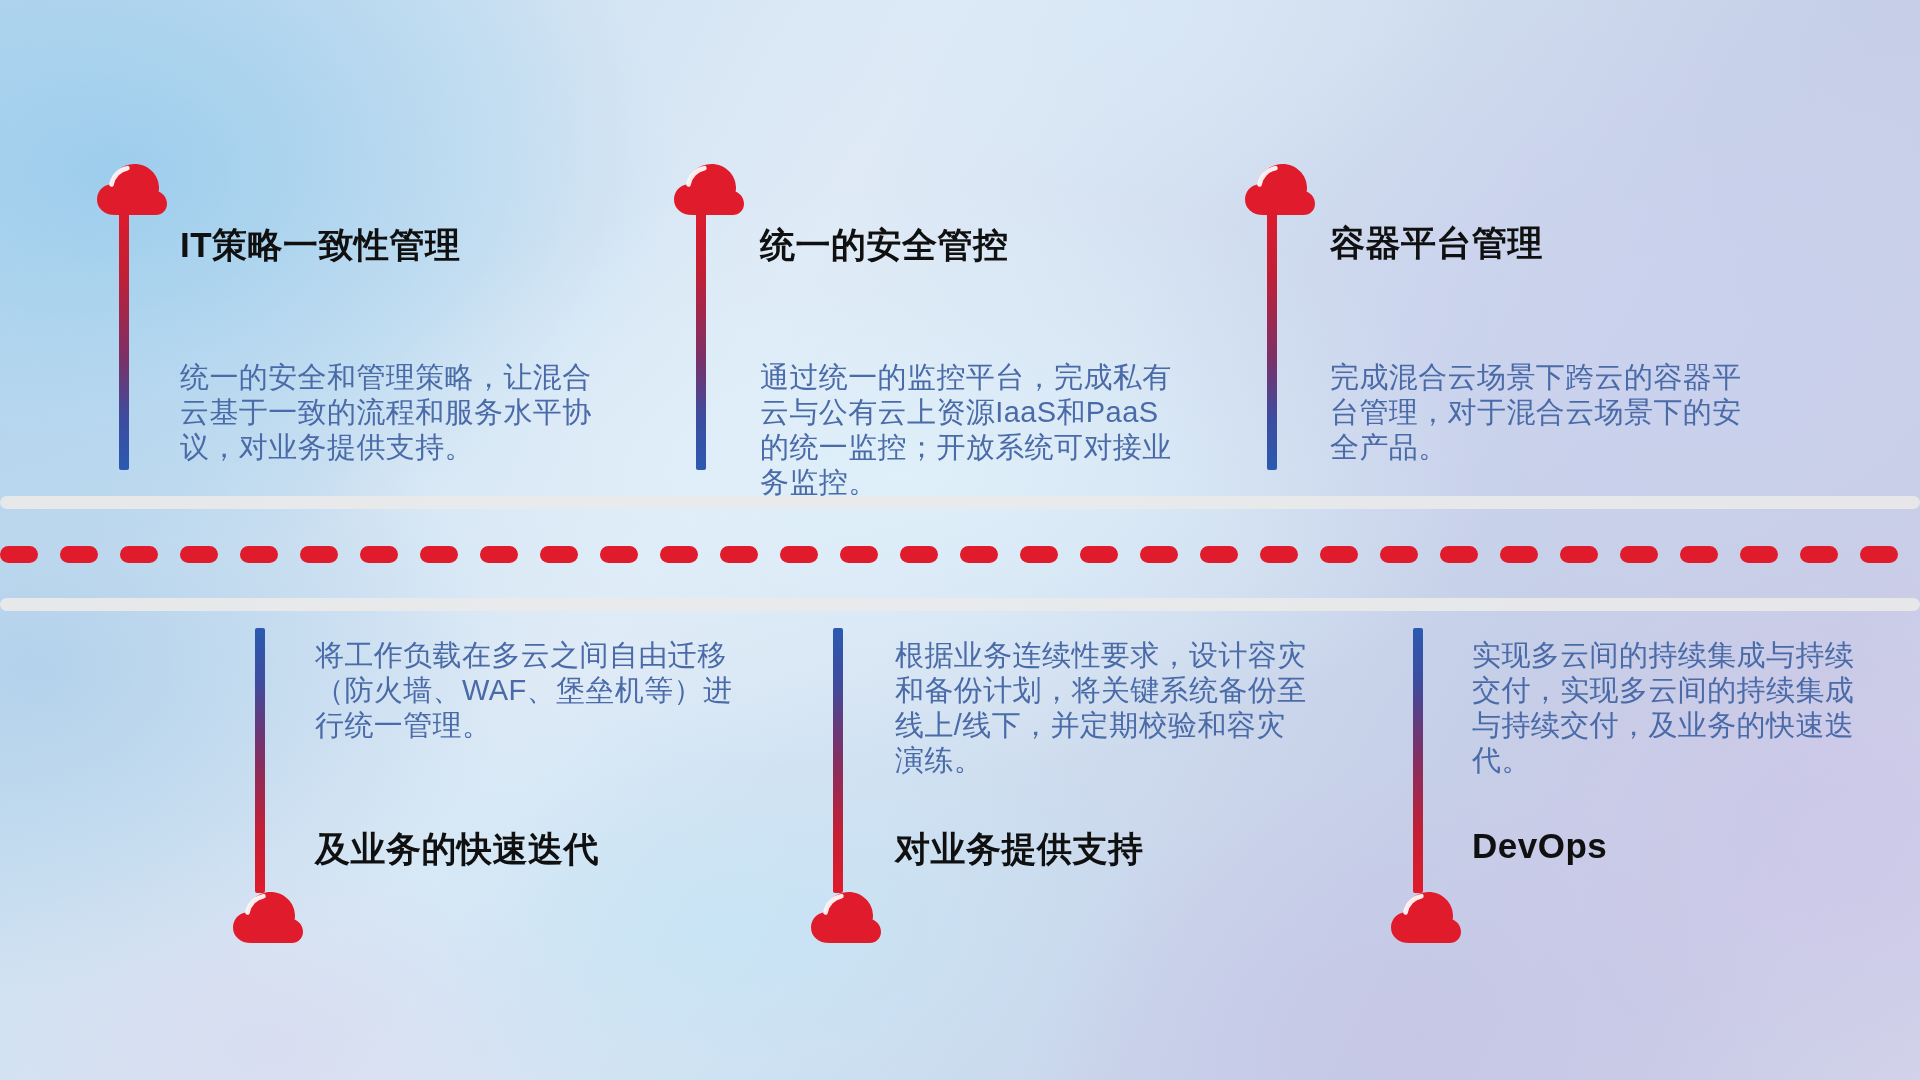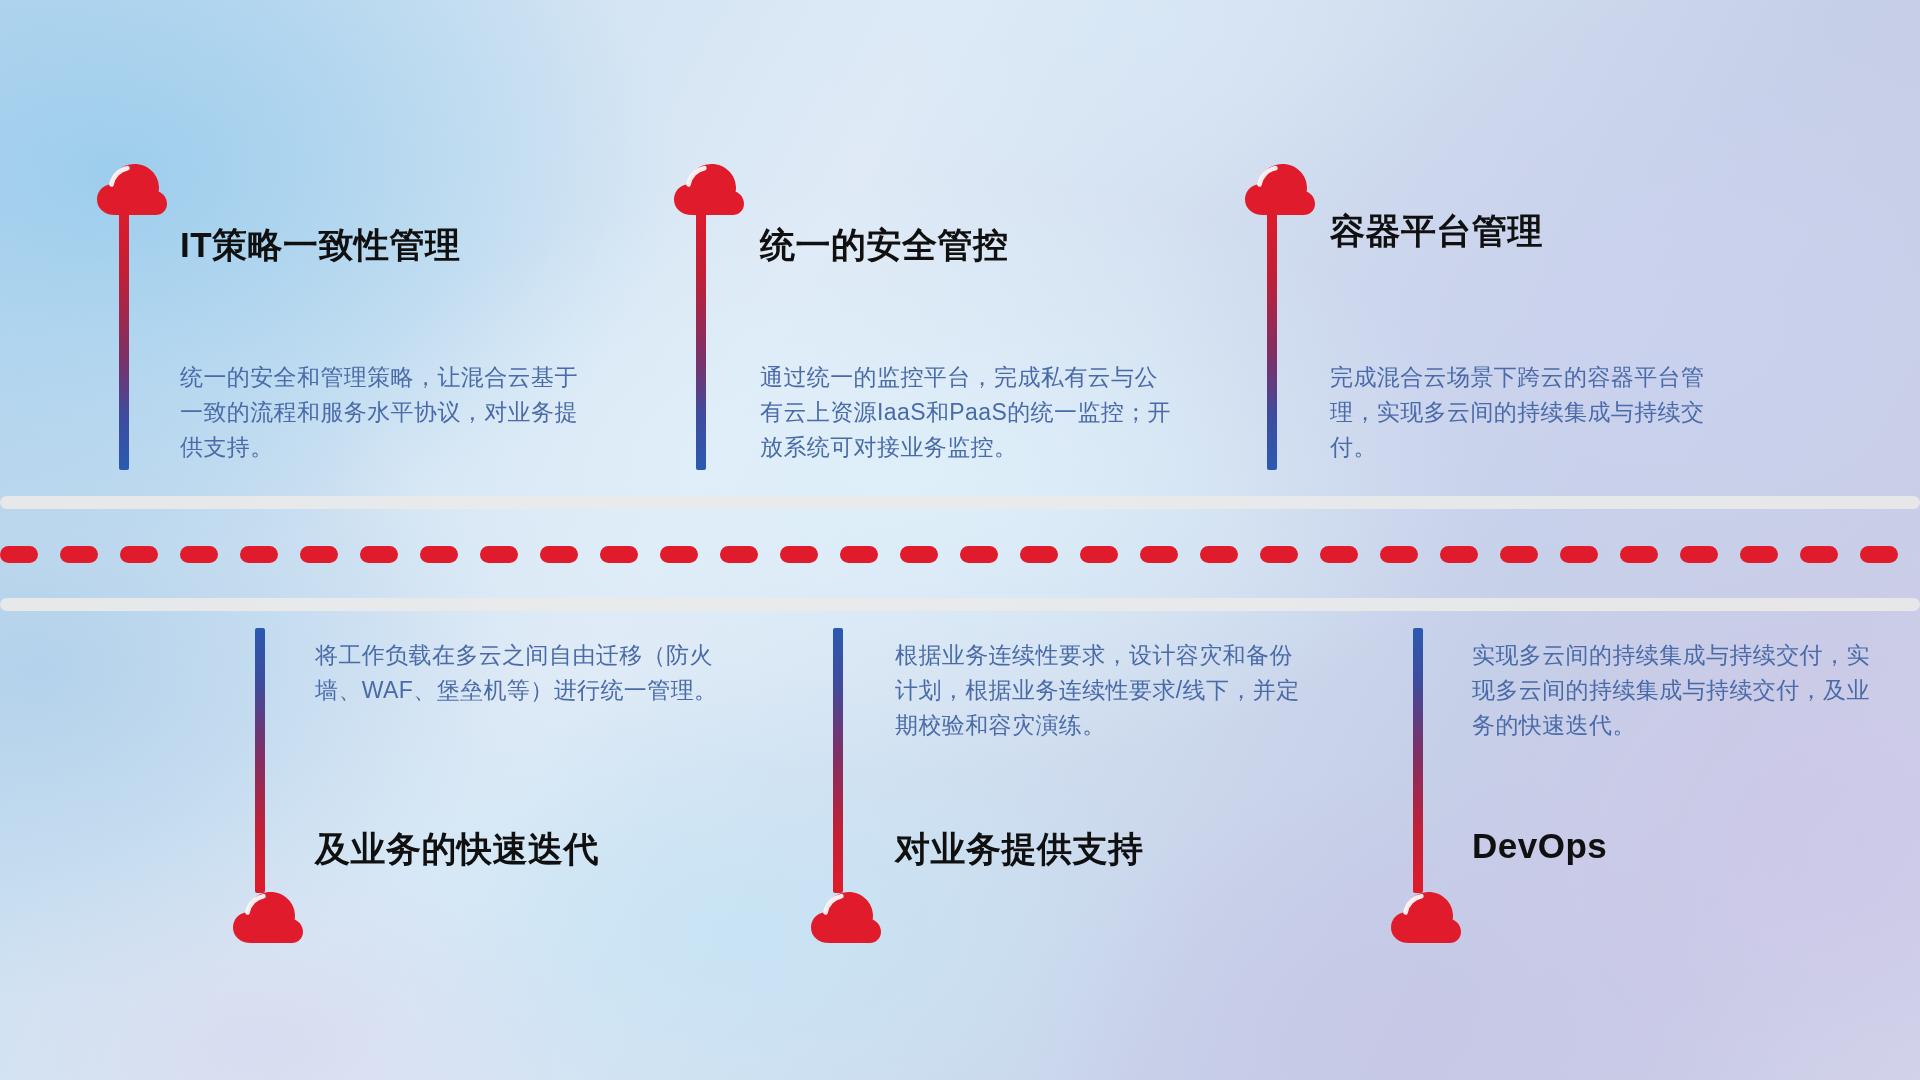--- a/index.html
+++ b/index.html
@@ -59,21 +59,21 @@
   .stem-down { background:linear-gradient(180deg,#e01b2b 0%,#c21f35 26%,#7b3168 58%,#3d4c9e 80%,#2b5ab0 100%); }
   .stem-up   { background:linear-gradient(180deg,#2b5ab0 0%,#3d4c9e 20%,#7b3168 46%,#c21f35 76%,#e01b2b 100%); }
 
   .cloud { position:absolute; width:74px; height:56px; }
 
   .heading {
     position:absolute; white-space:nowrap;
     font-size:35px; font-weight:700; color:#101010; letter-spacing:.5px;
   }
   .body {
-    position:absolute; font-size:23px; line-height:35px;
+    position:absolute; font-size:29px; line-height:35px;
     color:#4a6ba8; letter-spacing:.4px;
   }
 </style>
 </head>
 <body>
 
 <div class="bg bg-base"></div>
 <div class="bg bg-b1"></div>
 <div class="bg bg-b2"></div>
 <div class="bg bg-b3"></div>
@@ -143,22 +143,22 @@
 </div>
 
 <div class="col">
   <div class="cloud" style="left:1243px; top:160px;">
     <svg viewBox="0 0 74 56" width="74" height="56">
       <path d="M20.5 55 C9.2 55 2 48.2 2 39.4 C2 31.6 7.6 25.4 15.2 24.2 C17.4 12.6 27.4 4 39.4 4 C53 4 64 14.6 64 27.6 C64 29 63.9 30.3 63.6 31.6 C68.9 34 72 38.6 72 44 C72 50.2 67 55 60.6 55 Z" fill="#e01b2b"></path>
       <path d="M16.5 24.5 C18.2 15.8 24.6 9.6 32.4 8.2" stroke="#ffffff" stroke-width="4.6" stroke-linecap="round" fill="none" opacity="0.92"></path>
     </svg>
   </div>
   <div class="stem stem-down" style="left:1267px; top:205px; height:265px;"></div>
-  <div class="heading" style="left:1330px; top:208px;text-align:center;">容器平台管理</div>
-  <div class="body" style="left:1330px; top:360px; width:420px;">完成混合云场景下跨云的容器平台管理，实现多云间的持续集成与持续交付。</div>
+  <div class="heading" style="left:1330px; top:220px;text-align:center;">容器平台管理</div>
+  <div class="body" style="left:1330px; top:360px; width:420px;">完成混合云场景下跨云的容器平台管理，对于混合云场景下的安全产品。</div>
 </div>
 
 <div class="col">
   <div class="stem stem-up" style="left:255px; top:628px; height:265px;"></div>
   <div class="cloud" style="left:231px; top:888px;">
     <svg viewBox="0 0 74 56" width="74" height="56">
       <path d="M20.5 55 C9.2 55 2 48.2 2 39.4 C2 31.6 7.6 25.4 15.2 24.2 C17.4 12.6 27.4 4 39.4 4 C53 4 64 14.6 64 27.6 C64 29 63.9 30.3 63.6 31.6 C68.9 34 72 38.6 72 44 C72 50.2 67 55 60.6 55 Z" fill="#e01b2b"></path>
       <path d="M16.5 24.5 C18.2 15.8 24.6 9.6 32.4 8.2" stroke="#ffffff" stroke-width="4.6" stroke-linecap="round" fill="none" opacity="0.92"></path>
     </svg>
   </div>
@@ -167,21 +167,21 @@
 </div>
 
 <div class="col">
   <div class="stem stem-up" style="left:833px; top:628px; height:265px;"></div>
   <div class="cloud" style="left:809px; top:888px;">
     <svg viewBox="0 0 74 56" width="74" height="56">
       <path d="M20.5 55 C9.2 55 2 48.2 2 39.4 C2 31.6 7.6 25.4 15.2 24.2 C17.4 12.6 27.4 4 39.4 4 C53 4 64 14.6 64 27.6 C64 29 63.9 30.3 63.6 31.6 C68.9 34 72 38.6 72 44 C72 50.2 67 55 60.6 55 Z" fill="#e01b2b"></path>
       <path d="M16.5 24.5 C18.2 15.8 24.6 9.6 32.4 8.2" stroke="#ffffff" stroke-width="4.6" stroke-linecap="round" fill="none" opacity="0.92"></path>
     </svg>
   </div>
-  <div class="body" style="left:895px; top:638px; width:420px;">根据业务连续性要求，设计容灾和备份计划，根据业务连续性要求/线下，并定期校验和容灾演练。</div>
+  <div class="body" style="left:895px; top:638px; width:420px;">根据业务连续性要求，设计容灾和备份计划，将关键系统备份至线上/线下，并定期校验和容灾演练。</div>
   <div class="heading" style="left:895px; top:826px;">对业务提供支持</div>
 </div>
 
 <div class="col">
   <div class="stem stem-up" style="left:1413px; top:628px; height:265px;"></div>
   <div class="cloud" style="left:1389px; top:888px;">
     <svg viewBox="0 0 74 56" width="74" height="56">
       <path d="M20.5 55 C9.2 55 2 48.2 2 39.4 C2 31.6 7.6 25.4 15.2 24.2 C17.4 12.6 27.4 4 39.4 4 C53 4 64 14.6 64 27.6 C64 29 63.9 30.3 63.6 31.6 C68.9 34 72 38.6 72 44 C72 50.2 67 55 60.6 55 Z" fill="#e01b2b"></path>
       <path d="M16.5 24.5 C18.2 15.8 24.6 9.6 32.4 8.2" stroke="#ffffff" stroke-width="4.6" stroke-linecap="round" fill="none" opacity="0.92"></path>
     </svg>

